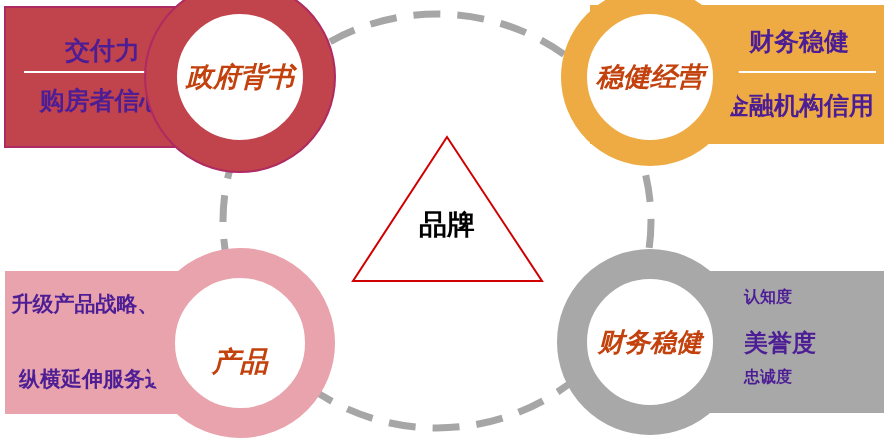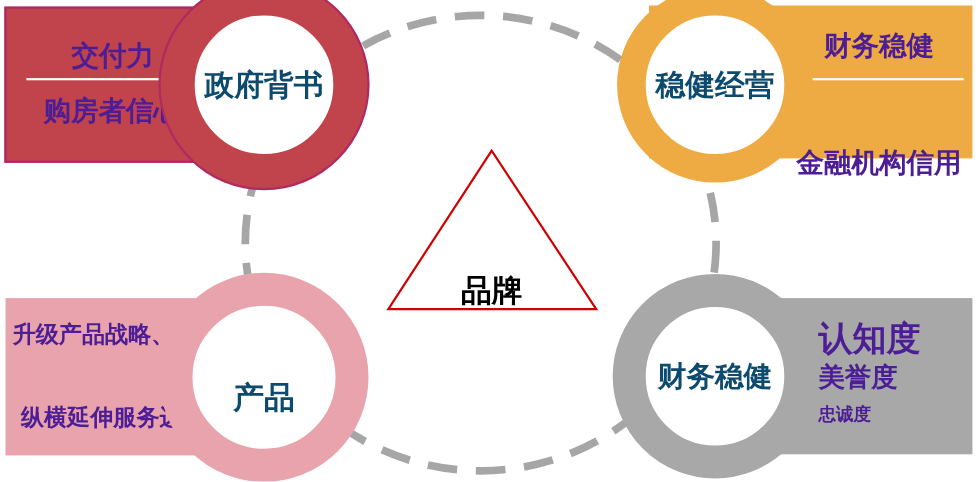--- a/index.html
+++ b/index.html
@@ -14,41 +14,41 @@
   .rect-tl{left:4px;top:6px;width:250px;height:142px;background:#C1434C;border:2px solid #AE2A63;box-sizing:border-box;}
   .rect-tr{left:590px;top:5px;width:294px;height:139px;background:#EFAB43;}
   .rect-bl{left:5px;top:271px;width:255px;height:143px;background:#E9A3AC;}
   .rect-br{left:592px;top:271px;width:292px;height:142px;background:#A8A8A8;}
   
   .ring{position:absolute;border-radius:50%;background:#ffffff;display:flex;align-items:center;justify-content:center;box-sizing:content-box;}
   .ring-tl{left:146px;top:-17px;width:126px;height:126px;border:31px solid #C1434C;box-shadow:0 0 0 2px #AE2A63;}
   .ring-tr{left:561px;top:-12px;width:126px;height:126px;border:26px solid #EFAB43;}
   .ring-bl{left:145px;top:248px;width:130px;height:130px;border:30px solid #E9A3AC;}
   .ring-br{left:557px;top:249px;width:126px;height:126px;border:30px solid #A8A8A8;}
-  .circle-label{font-weight:bold;color:#0c4a6e;white-space:nowrap;}
+  .circle-label{font-weight:bold;color:#c2410c;white-space:nowrap;font-style:italic;}
   .circle-label.s27{font-size:27px;}
   .circle-label.s28{font-size:28px;margin-top:37px;}
   .circle-label.s26{font-size:26px;}
   
   .item{position:absolute;color:#4c1d95;font-weight:bold;white-space:nowrap;}
   .tl-item1{left:25px;top:34px;width:155px;font-size:25px;text-align:center;}
   .tl-item2{left:18px;top:84px;width:168px;font-size:25px;text-align:center;}
   .tr-item1{left:720px;top:25px;width:158px;font-size:25px;text-align:center;}
-  .tr-item2{left:710px;top:89px;width:178px;font-size:25px;text-align:center;margin-top:42px;}
+  .tr-item2{left:710px;top:89px;width:178px;font-size:25px;text-align:center;}
   .bl-item1{left:6px;top:290px;width:200px;font-size:21px;text-align:center;}
   .bl-item2{left:12px;top:365px;width:182px;font-size:21px;text-align:center;}
-  .br-item1{left:744px;top:287px;width:90px;font-size:31px;}
+  .br-item1{left:744px;top:287px;width:90px;font-size:16px;}
   .br-item2{left:744px;top:327px;width:90px;font-size:24px;}
   .br-item3{left:744px;top:367px;width:90px;font-size:16px;}
   
   .divider{position:absolute;height:2px;background:#ffffff;}
   .div-tl{left:24px;top:71px;width:148px;}
   .div-tr{left:724px;top:71px;width:152px;}
   
-  .triangle-label{position:absolute;left:397px;top:206px;width:100px;text-align:center;font-size:28px;font-weight:bold;color:#000;z-index:2;margin-top:40px;}
+  .triangle-label{position:absolute;left:397px;top:206px;width:100px;text-align:center;font-size:28px;font-weight:bold;color:#000;z-index:2;}
 </style>
 </head>
 <body>
 
 <div class="canvas">
 
   <svg class="bglayer" width="890" height="438" viewBox="0 0 890 438">
     <ellipse cx="437" cy="221" rx="214" ry="207" fill="none" stroke="#A6A6A6" stroke-width="7" stroke-dasharray="27 17"></ellipse>
     <polygon points="447,137 353,281 542,281" fill="none" stroke="#D00000" stroke-width="2"></polygon>
   </svg>

